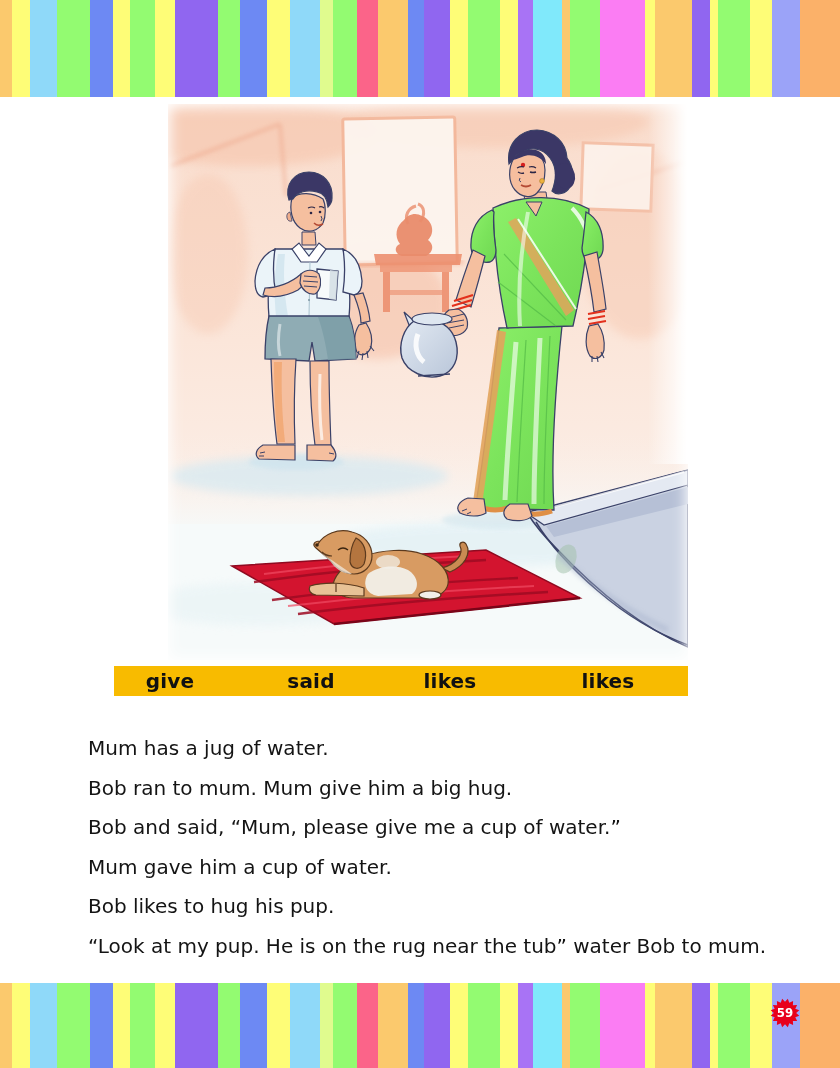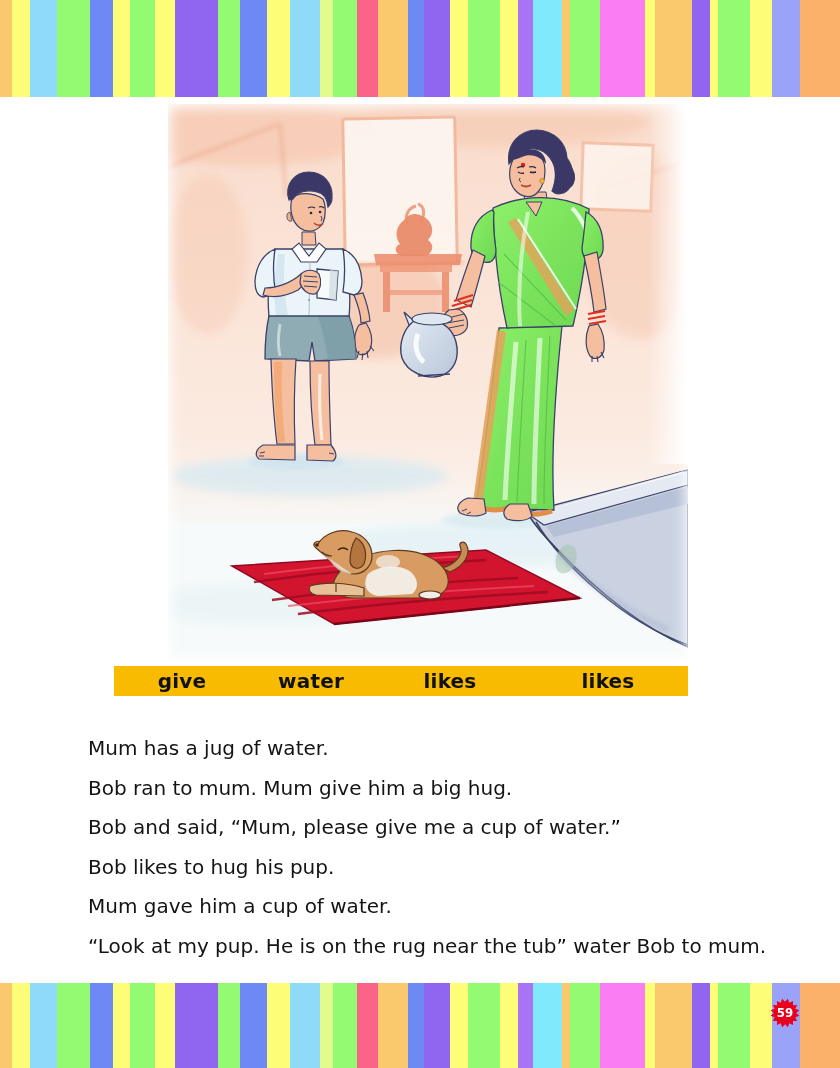--- a/index.html
+++ b/index.html
@@ -6,21 +6,21 @@
   .page{position:relative;width:840px;height:1068px;background:#ffffff;overflow:hidden;
         font-family:"DejaVu Sans",sans-serif;}
   .border-strip{position:absolute;left:0;width:840px;display:flex;overflow:hidden;}
   .border-top{top:0;height:97px;}
   .border-bottom{top:983px;height:85px;}
   .stripe{height:100%;flex:0 0 auto;}
   .illustration{position:absolute;left:168px;top:104px;width:520px;height:556px;}
   .word-bar{position:absolute;left:114px;top:666px;width:574px;height:30px;}
   .word-bar span{position:absolute;top:0;transform:translateX(-50%);line-height:30px;
         font-size:20px;font-weight:600;color:#111111;letter-spacing:0.2px;}
-  .w1{left:68px;} .w2{left:197px;} .w3{left:336px;} .w4{left:494px;}
+  .w1{left:56px;} .w2{left:197px;} .w3{left:336px;} .w4{left:494px;}
   .story{position:absolute;left:84px;top:727px;width:740px;color:#141414;
         font-size:20px;line-height:35.5px;}
   .story p{margin:4px;white-space:nowrap;}
   .badge{position:absolute;left:770px;top:998px;width:30px;height:30px;}
   .badge text{font-family:"DejaVu Sans",sans-serif;font-weight:bold;}
 </style>
 </head>
 <body>
 
 <div class="page">
@@ -255,31 +255,31 @@
         <path d="M166,350 l-5,-1" stroke-width="1"></path>
       </g>
 
       <rect x="480" y="0" width="40" height="360" fill="url(#fadeR)"></rect>
       <rect x="-7" y="-7" width="534" height="570" fill="none" stroke="#FFFFFF" stroke-width="18" filter="url(#soft3)"></rect>
     </svg>
   </div>
 
   <div class="word-bar" style="background: rgb(248, 187, 0);">
     <span class="w1">give</span>
-    <span class="w2">water</span>
+    <span class="w2">said</span>
     <span class="w3">likes</span>
     <span class="w4">likes</span>
   </div>
 
   <div class="story">
     <p>Mum has a jug of water.</p>
     <p>Bob ran to mum. Mum give him a big hug.</p>
     <p>Bob and said, “Mum, please give me a cup of water.”</p>
+    <p>Mum gave him a cup of water.</p>
     <p>Bob likes to hug his pup.</p>
-    <p>Mum gave him a cup of water.</p>
     <p>“Look at my pup. He is on the rug near the tub” water Bob to mum.</p>
   </div>
 
   <div class="border-strip border-bottom">
       <div class="stripe" style="background: rgb(251, 201, 109); width: 12px;"></div>
       <div class="stripe" style="background: rgb(254, 253, 119); width: 18px;"></div>
       <div class="stripe" style="background: rgb(143, 217, 249); width: 27px;"></div>
       <div class="stripe" style="background: rgb(147, 251, 113); width: 33px;"></div>
       <div class="stripe" style="background: rgb(109, 137, 243); width: 23px;"></div>
       <div class="stripe" style="background: rgb(254, 253, 119); width: 17px;"></div>

